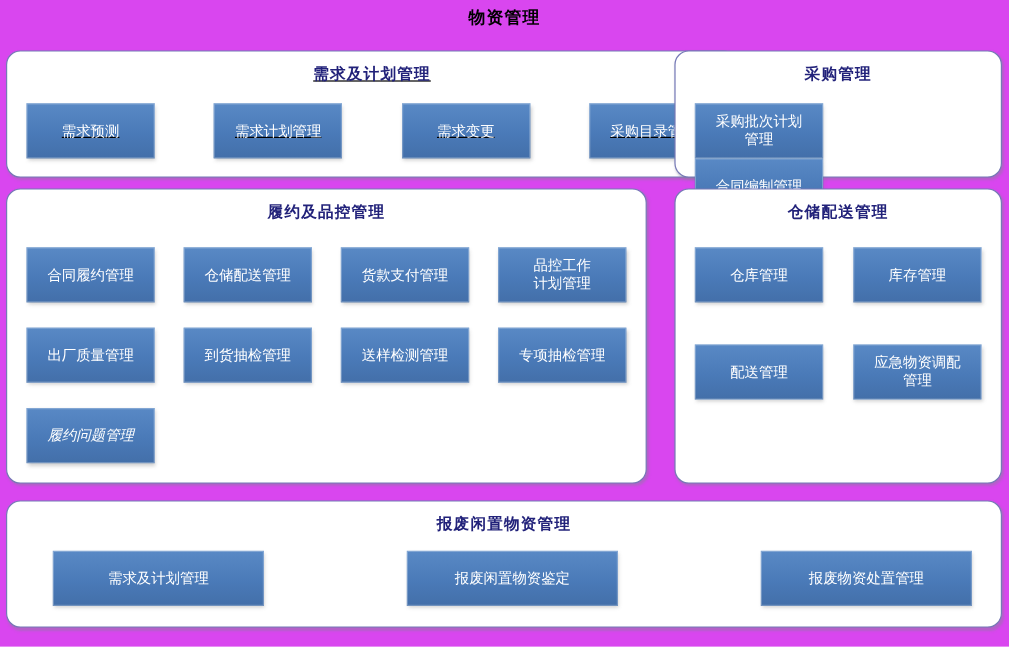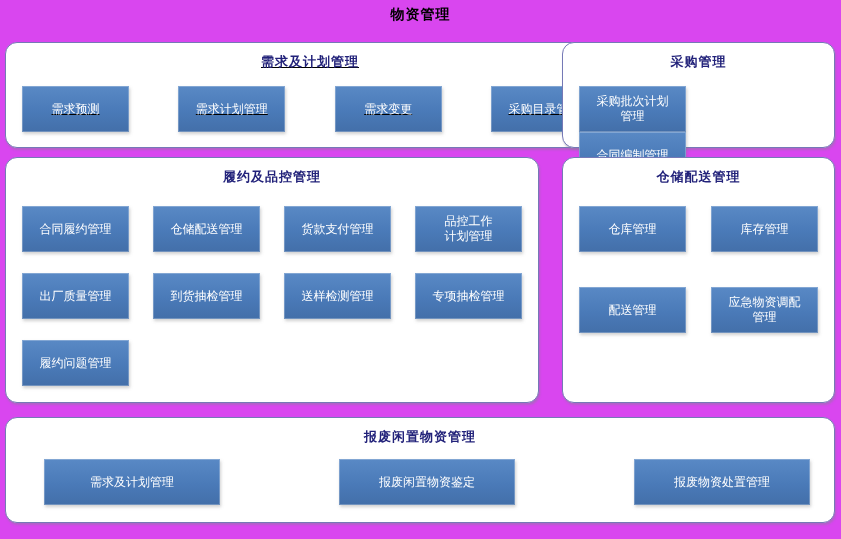--- a/index.html
+++ b/index.html
@@ -42,20 +42,21 @@
     color: #22227a;
     letter-spacing: 1px;
   }
   .row {
     display: flex;
     justify-content: space-between;
     padding: 0 16px;
   }
   .row.single {
     justify-content: flex-start;
+    font-style: italic;
   }
   .btn {
     box-sizing: border-box;
     width: 107px;
     height: 46px;
     display: flex;
     align-items: center;
     justify-content: center;
     text-align: center;
     color: #ffffff;

